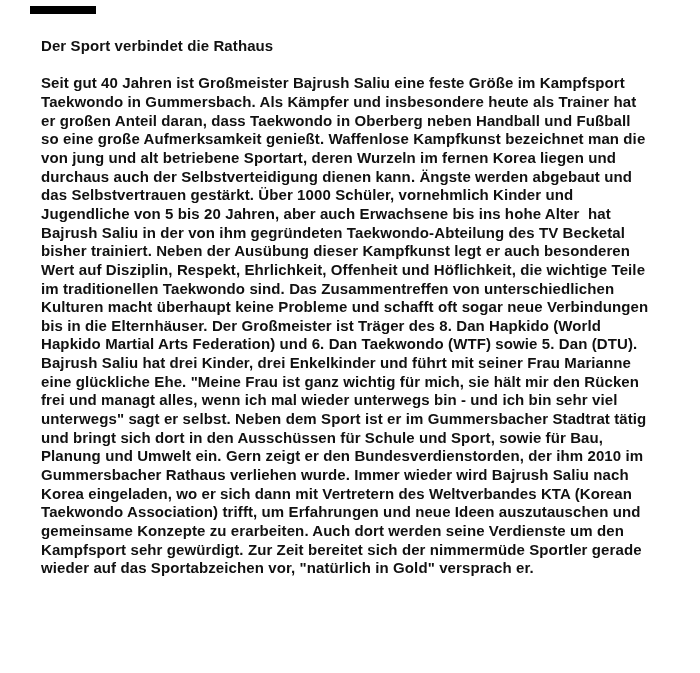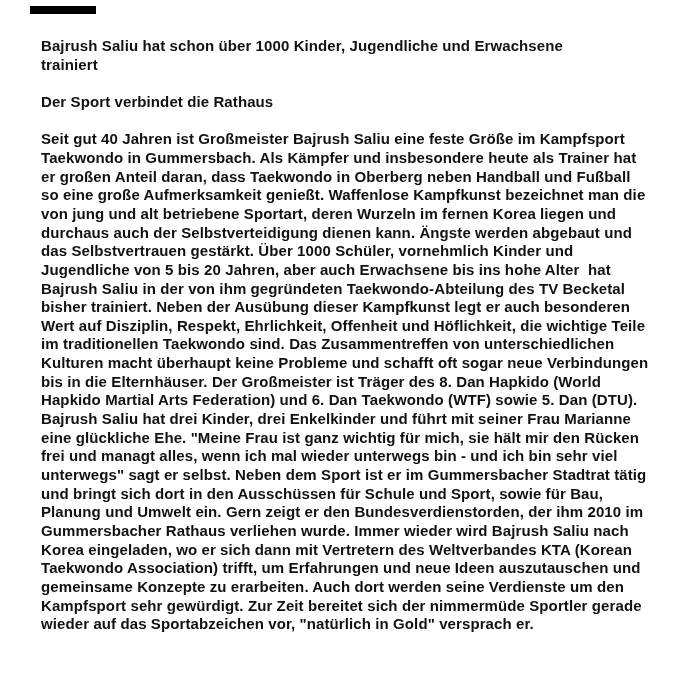--- a/index.html
+++ b/index.html
@@ -52,22 +52,20 @@
   .content .body-text {
     font-weight: bold;
   }
 </style>
 </head>
 <body>
 
 <div class="page">
   <div class="redaction-bar"></div>
   <div class="content">
-    <h1>Bajrush Saliu hat schon über 1000 Kinder, Jugendliche und Erwachsene
-trainiert</h1>
     <h2>Der Sport verbindet die Rathaus</h2>
     <div class="body-text">Seit gut 40 Jahren ist Großmeister Bajrush Saliu eine feste Größe im Kampfsport
 Taekwondo in Gummersbach. Als Kämpfer und insbesondere heute als Trainer hat
 er großen Anteil daran, dass Taekwondo in Oberberg neben Handball und Fußball
 so eine große Aufmerksamkeit genießt. Waffenlose Kampfkunst bezeichnet man die
 von jung und alt betriebene Sportart, deren Wurzeln im fernen Korea liegen und
 durchaus auch der Selbstverteidigung dienen kann. Ängste werden abgebaut und
 das Selbstvertrauen gestärkt. Über 1000 Schüler, vornehmlich Kinder und
 Jugendliche von 5 bis 20 Jahren, aber auch Erwachsene bis ins hohe Alter  hat
 Bajrush Saliu in der von ihm gegründeten Taekwondo-Abteilung des TV Becketal

